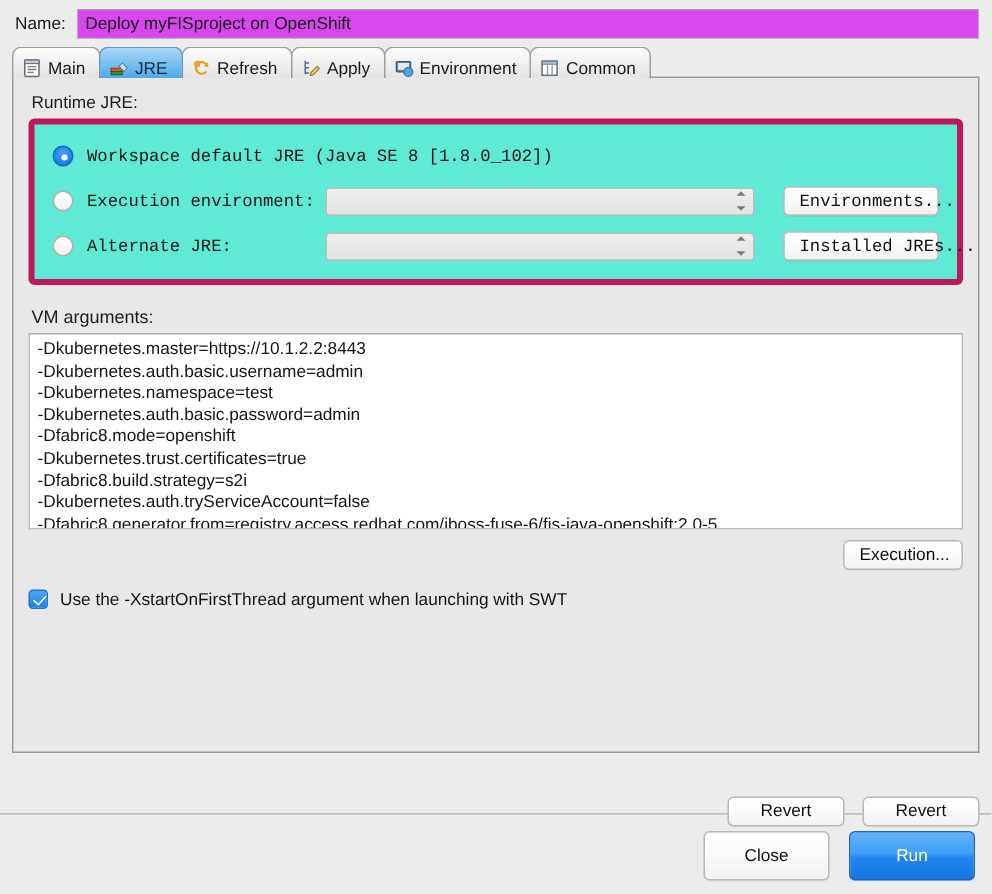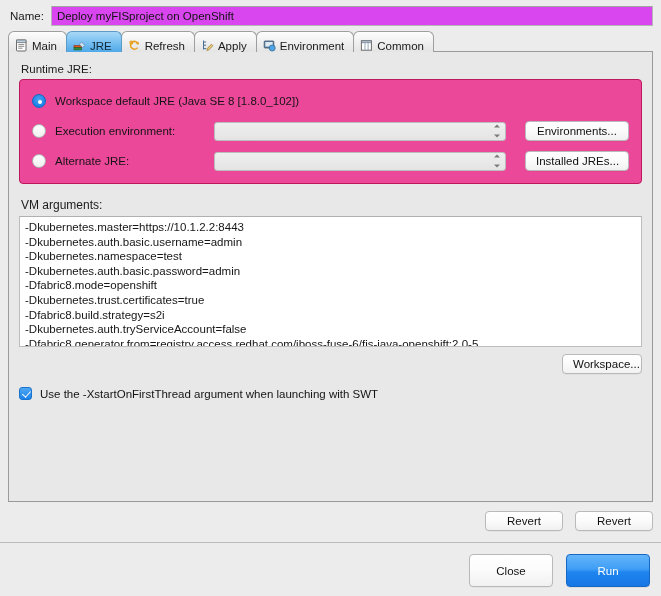--- a/index.html
+++ b/index.html
@@ -82,24 +82,25 @@
     background: #e8e8e8;
     border: 1px solid #9a9a9a;
     border-top: none;
     position: relative;
     padding: 10px 10px 0 10px;
   }
 
   .section-label { font-size: 11.5px; color:#1b1b1b; margin: 1px 0 4px 2px; }
 
   .groupbox {
-    background: #ec4899;
-    border: 1px solid #be185d;
+    background: #5eead4;
+    border: 4px solid #be185d;
     border-radius: 4px;
     padding: 10px 12px 11px 12px;
+    font-family: Liberation Mono, monospace;
   }
 
   .radio-row { display:flex; align-items:center; gap:9px; height:22px; }
   .radio-row + .radio-row { margin-top: 8px; }
 
   .radio {
     width: 14px; height: 14px; flex:none;
     border-radius: 50%;
     background: linear-gradient(to bottom,#ffffff,#f0f0f0);
     border: 1px solid #b0b0b0;
@@ -192,21 +193,21 @@
     transform: rotate(42deg);
   }
   .check-label { font-size:11.5px; color:#141414; }
 
   
   .apply-row {
     display:flex; justify-content:flex-end; gap:12px;
     margin: 0 8px; padding: 9px 0 0 0;
     height: 40px;
   }
-  .apply-row .btn { width: 78px; }
+  .apply-row .btn { width: 78px; margin-top: 20px; }
 
   .bottom-sep {
     margin: 0;
     height: 1px;
     background: #c6c6c6;
     border-top: 1px solid #bcbcbc;
   }
 
   .dialog-buttons {
     display:flex; justify-content:flex-end; gap: 13px;
@@ -345,21 +346,21 @@
     <div class="vm-line">-Dkubernetes.auth.basic.password=admin</div>
     <div class="vm-line">-Dfabric8.mode=openshift</div>
     <div class="vm-line">-Dkubernetes.trust.certificates=true</div>
     <div class="vm-line">-Dfabric8.build.strategy=s2i</div>
     <div class="vm-line">-Dkubernetes.auth.tryServiceAccount=false</div>
     <div class="vm-line">-Dfabric8.generator.from=registry.access.redhat.com/jboss-fuse-6/fis-java-openshift:2.0-5</div>
 
   </div>
 
   <div class="vars-row">
-    <button class="btn vars-btn" type="button">Workspace...</button>
+    <button class="btn vars-btn" type="button">Execution...</button>
   </div>
 
   <div class="check-row">
     <span class="checkbox"></span>
     <span class="check-label">Use the -XstartOnFirstThread argument when launching with SWT</span>
   </div>
 
 </div>
 
 <div class="apply-row">

